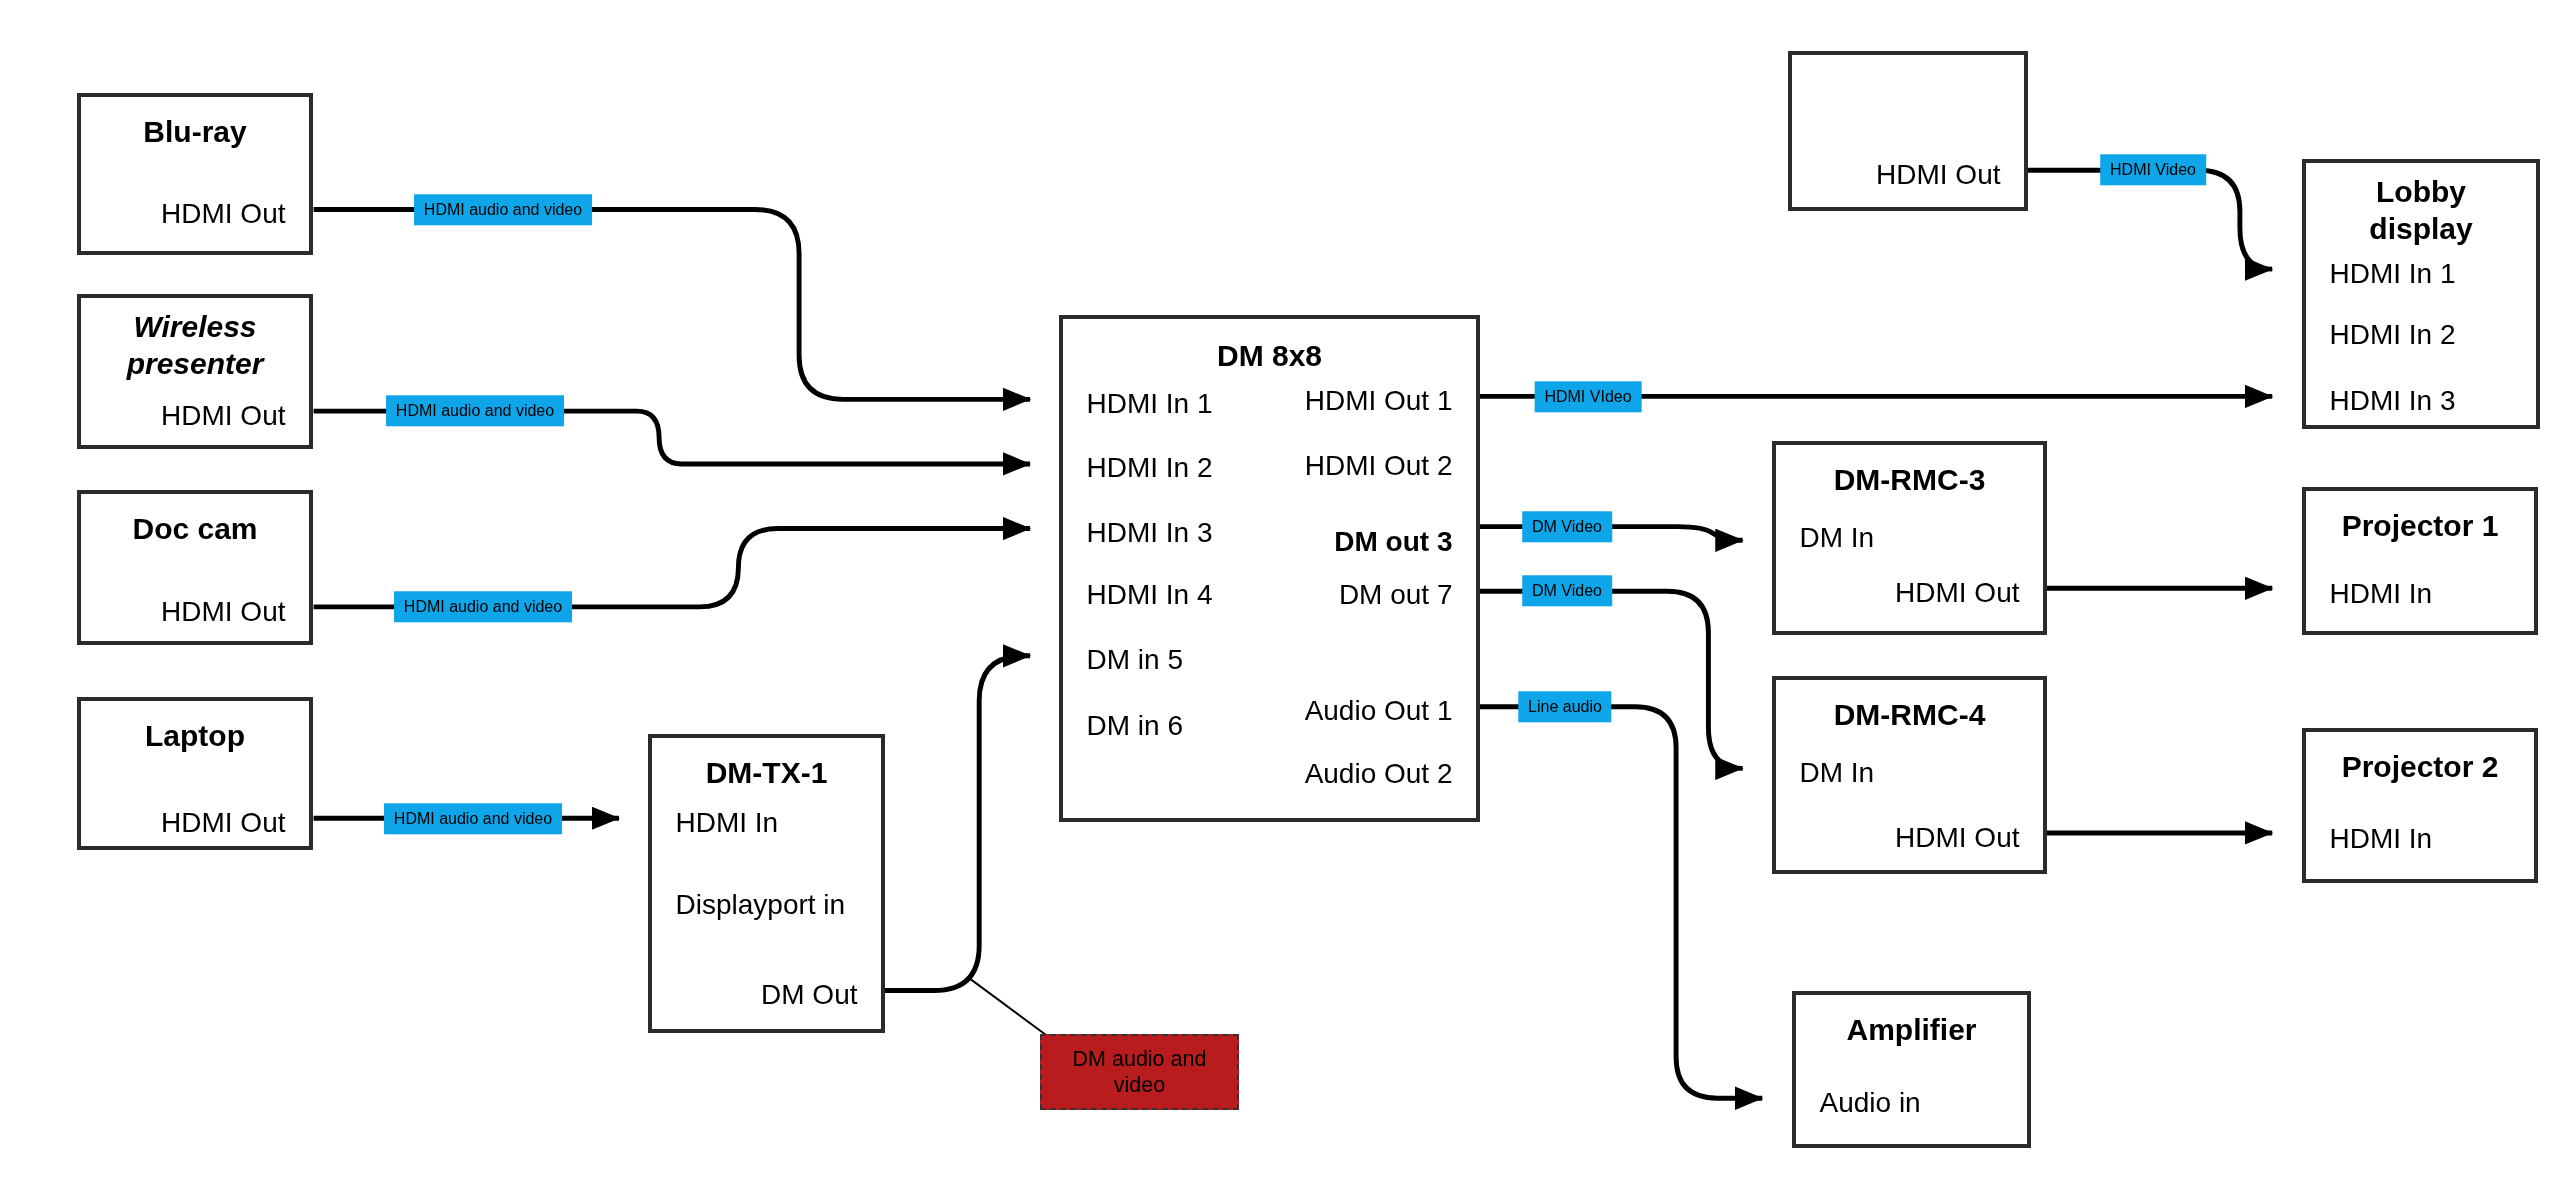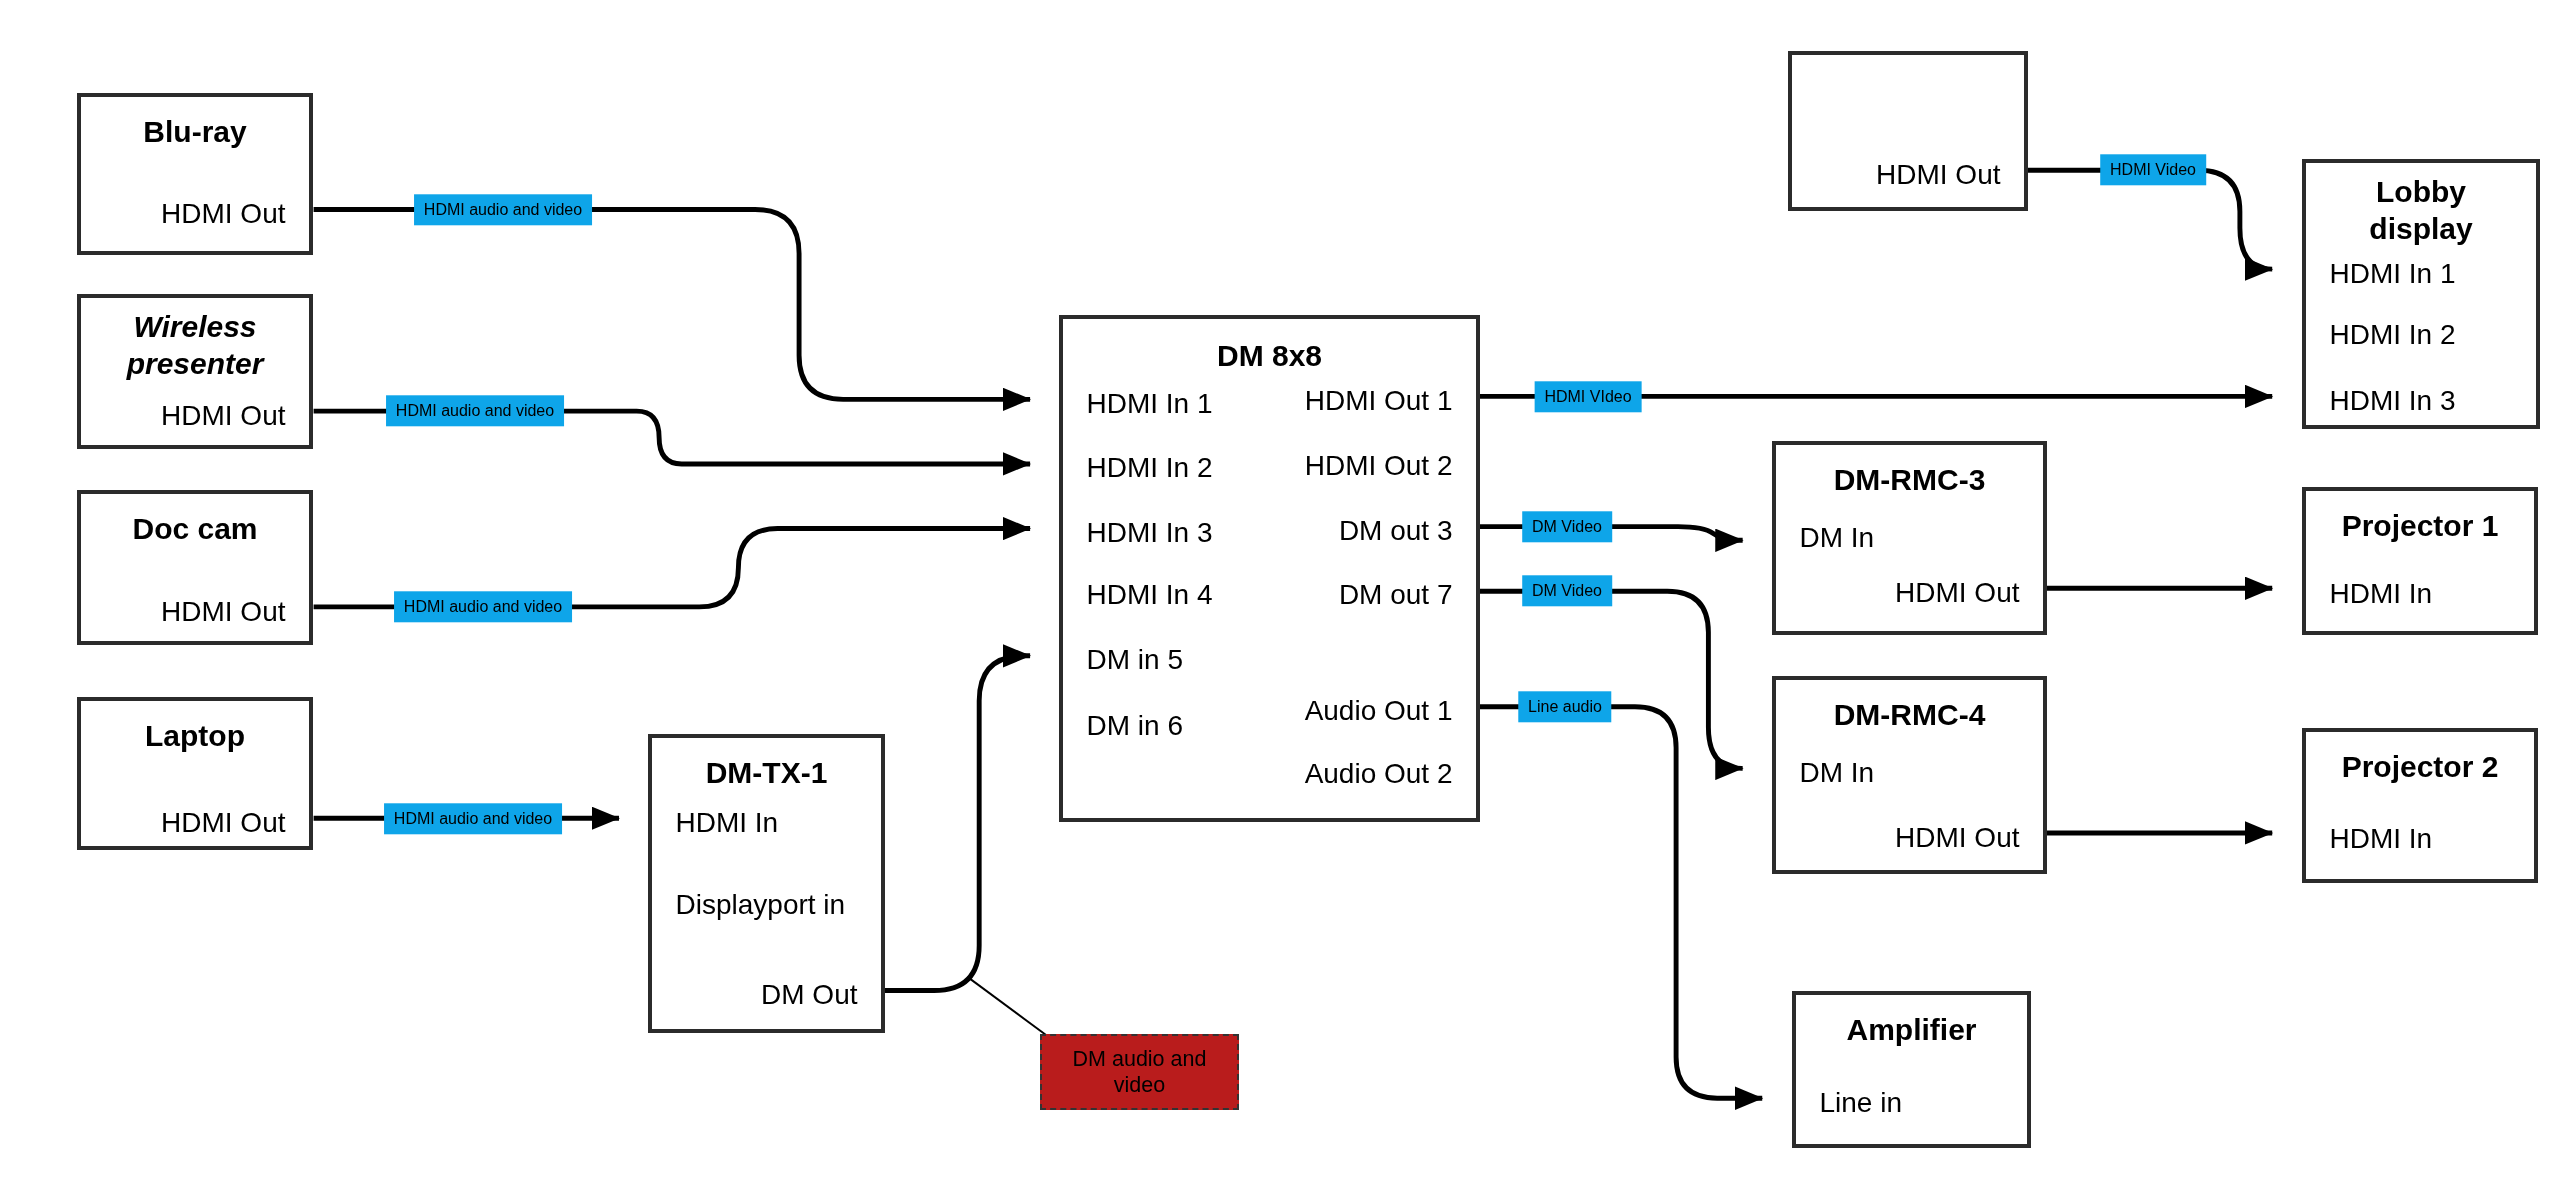--- a/index.html
+++ b/index.html
@@ -121,21 +121,21 @@
   <div class="node" style="left:1059px; top:315px; width:421px; height:507px;">
     <div class="title" style="top:17.6px;">DM 8x8</div>
     <div class="port pleft" style="top:68px;">HDMI In 1</div>
     <div class="port pleft" style="top:132px;">HDMI In 2</div>
     <div class="port pleft" style="top:197px;">HDMI In 3</div>
     <div class="port pleft" style="top:259px;">HDMI In 4</div>
     <div class="port pleft" style="top:324px;">DM in 5</div>
     <div class="port pleft" style="top:390px;">DM in 6</div>
     <div class="port pright" style="top:65px;">HDMI Out 1</div>
     <div class="port pright" style="top:130px;">HDMI Out 2</div>
-    <div class="port pright" style="top:195px;">DM out 3</div>
+    <div class="port pright" style="top:206px;font-weight:bold;">DM out 3</div>
     <div class="port pright" style="top:259px;">DM out 7</div>
     <div class="port pright" style="top:375px;">Audio Out 1</div>
     <div class="port pright" style="top:438px;">Audio Out 2</div>
   </div>
 
   <div class="node" style="left:1788px; top:51px; width:240px; height:160px;">
     <div class="port pright" style="top:103px;">HDMI Out</div>
   </div>
 
   <div class="node" style="left:2302px; top:159px; width:238px; height:270px;">
@@ -162,21 +162,21 @@
     <div class="port pright" style="top:141px;">HDMI Out</div>
   </div>
 
   <div class="node" style="left:2302px; top:728px; width:236px; height:155px;">
     <div class="title">Projector 2</div>
     <div class="port pleft" style="top:90px;">HDMI In</div>
   </div>
 
   <div class="node" style="left:1792px; top:991px; width:239px; height:157px;">
     <div class="title">Amplifier</div>
-    <div class="port pleft" style="top:91px;">Line in</div>
+    <div class="port pleft" style="top:91px;">Audio in</div>
   </div>
 
   <div class="edge-label" style="left:503px;  top:210px;">HDMI audio and video</div>
   <div class="edge-label" style="left:475px;  top:411px;">HDMI audio and video</div>
   <div class="edge-label" style="left:483px;  top:607px;">HDMI audio and video</div>
   <div class="edge-label" style="left:473px;  top:819px;">HDMI audio and video</div>
   <div class="edge-label" style="left:1588px; top:397px;">HDMI VIdeo</div>
   <div class="edge-label" style="left:1567px; top:527px;">DM Video</div>
   <div class="edge-label" style="left:1567px; top:591px;">DM Video</div>
   <div class="edge-label" style="left:1565px; top:707px;">Line audio</div>

